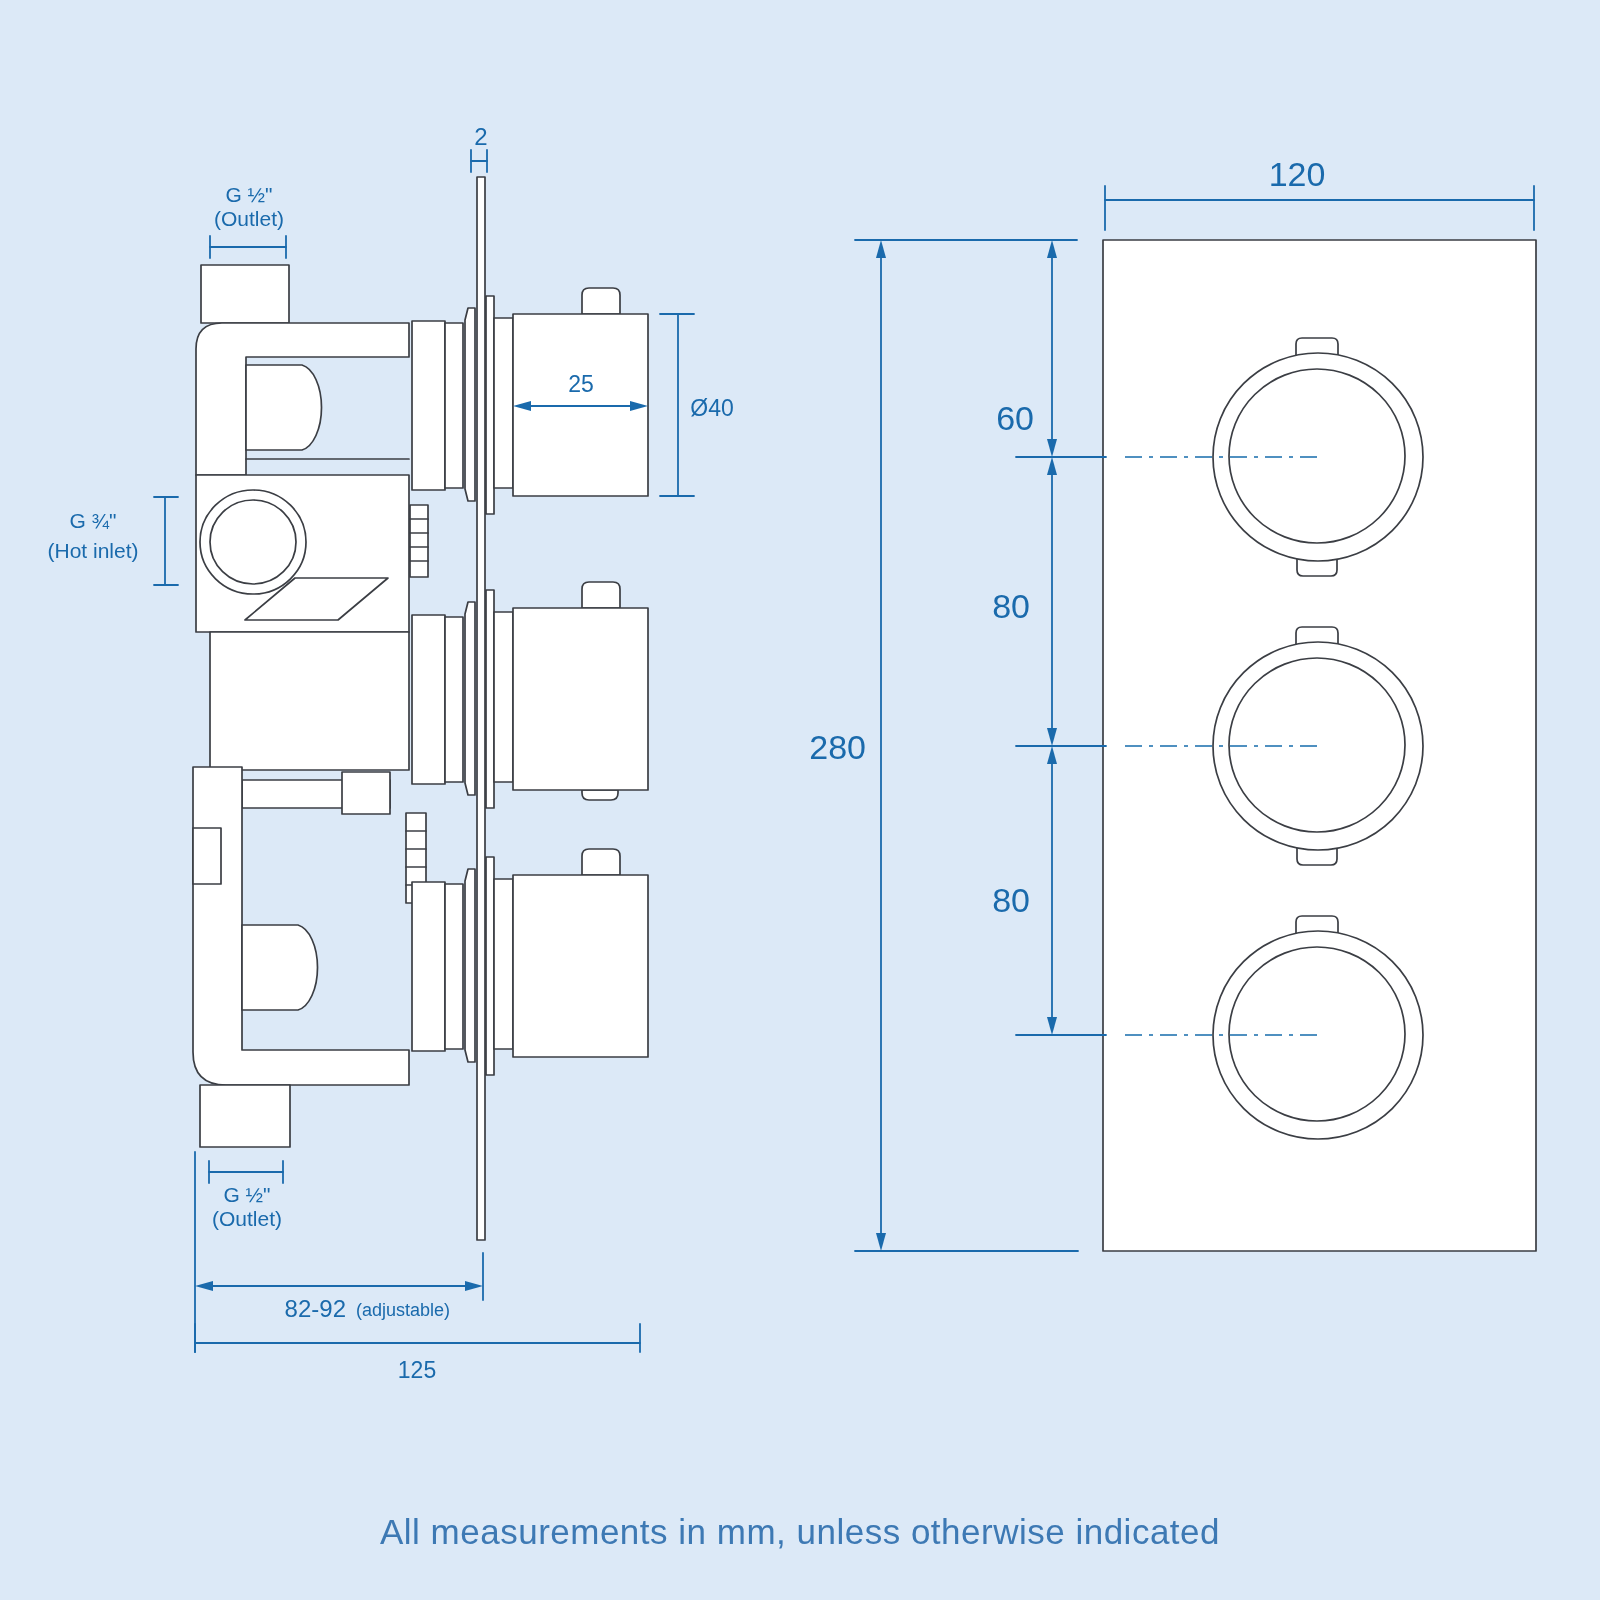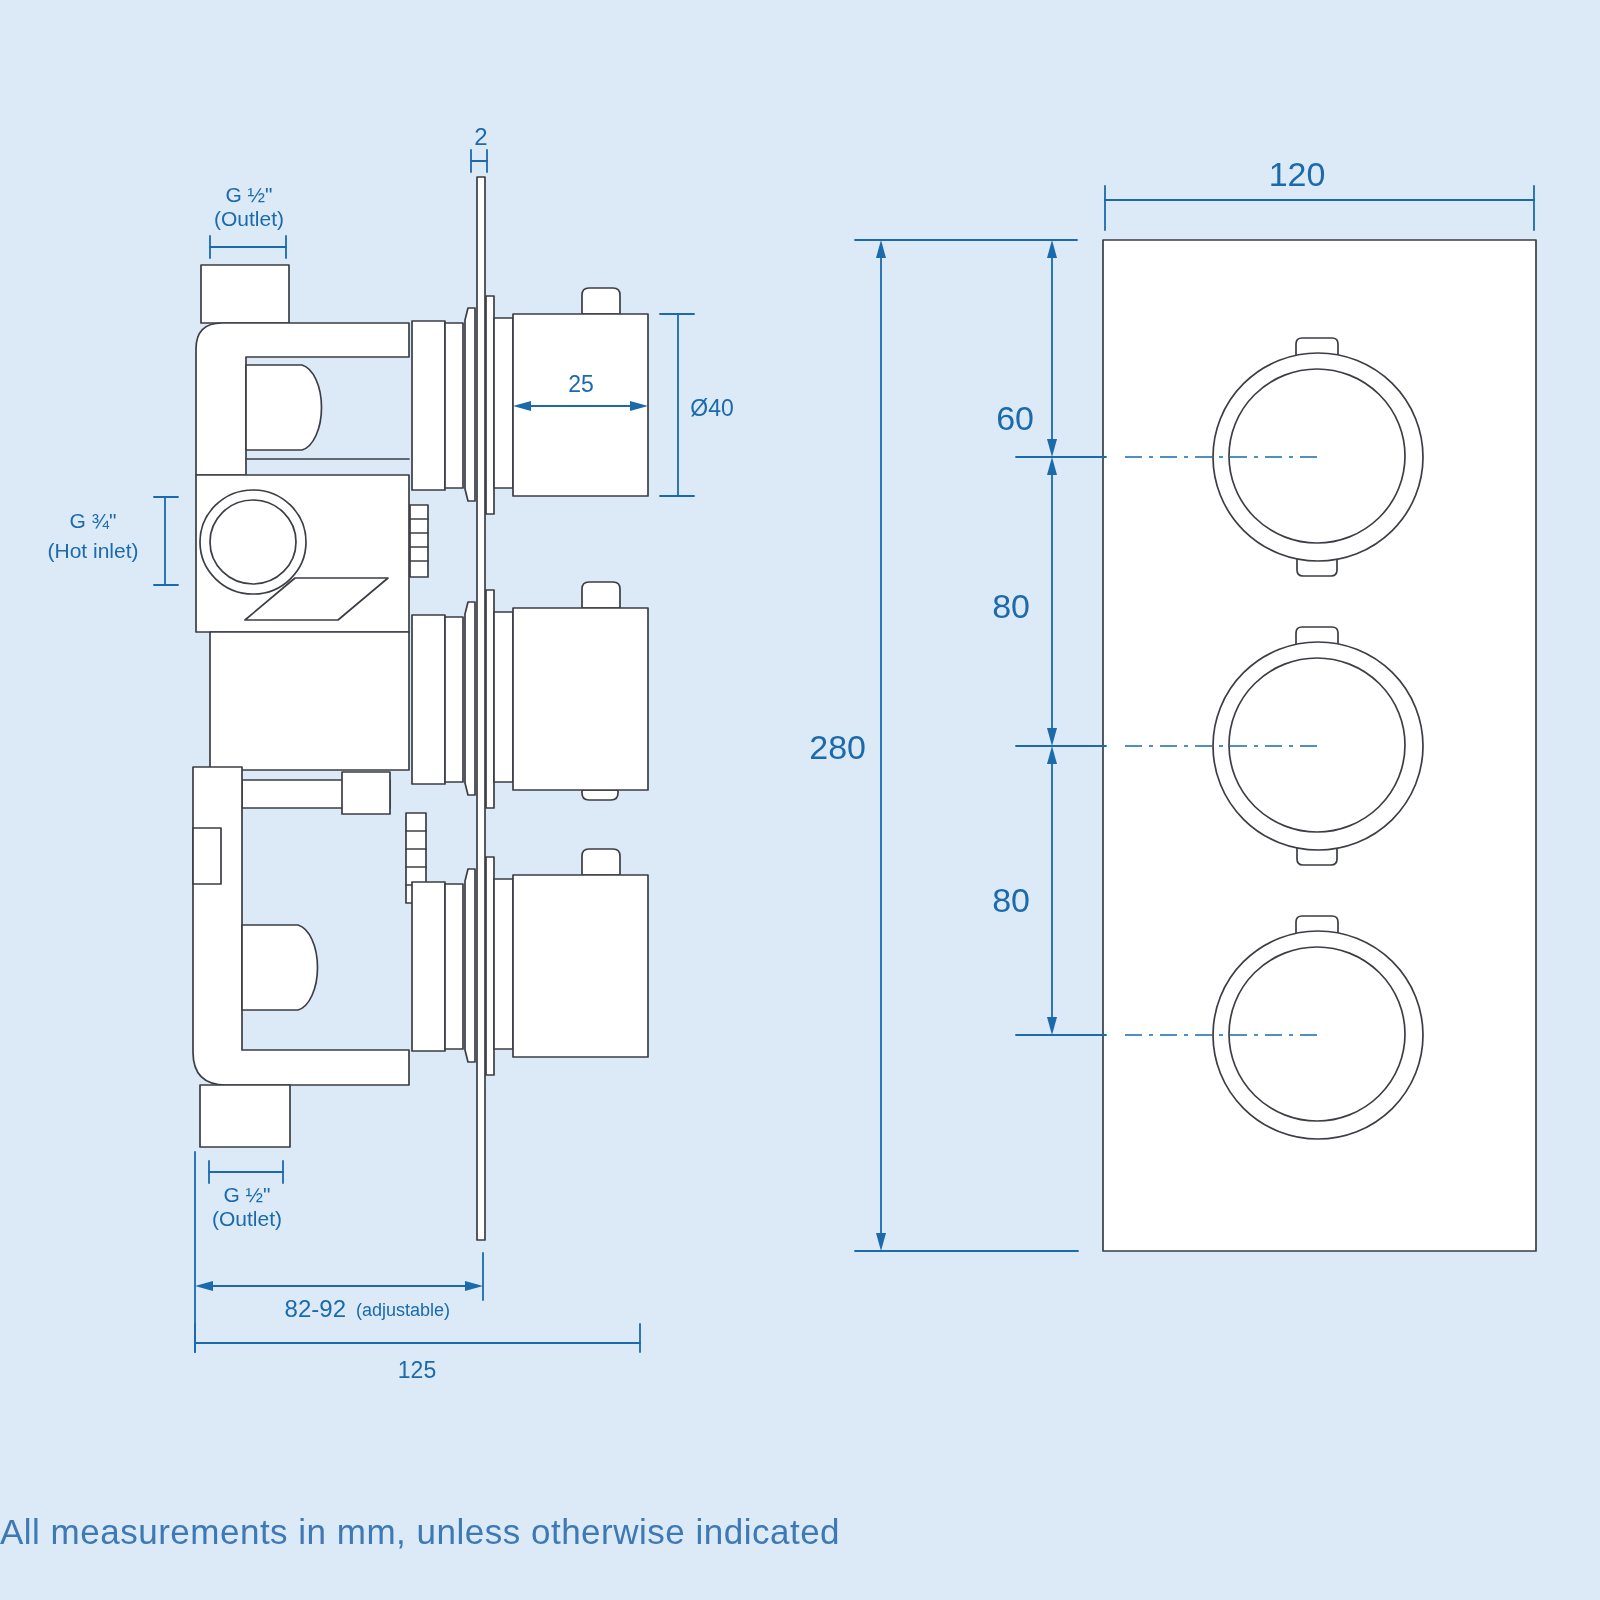--- a/index.html
+++ b/index.html
@@ -20,21 +20,21 @@
   .dimfill{fill:#1a6aac;stroke:none;}
   .cline{stroke:#4f90c0;stroke-width:2;fill:none;stroke-dasharray:17 7 4 7;}
   text.dimtxt{fill:#1a6aac;stroke:none;}
   .t20{font-size:21px;}
   .t22{font-size:23px;}
   .t24{font-size:24px;}
   .t18{font-size:18px;}
   .t34{font-size:34px;}
   .note{
     position:absolute;left:0;right:0;top:1512px;
-    color:#3d79b4;font-size:35px;
+    text-align:center;color:#3d79b4;font-size:35px;
     letter-spacing:0.5px;
   }
 </style>
 </head>
 <body>
 
 <div class="stage">
 <svg width="1600" height="1600" viewBox="0 0 1600 1600">
 
   <g>

